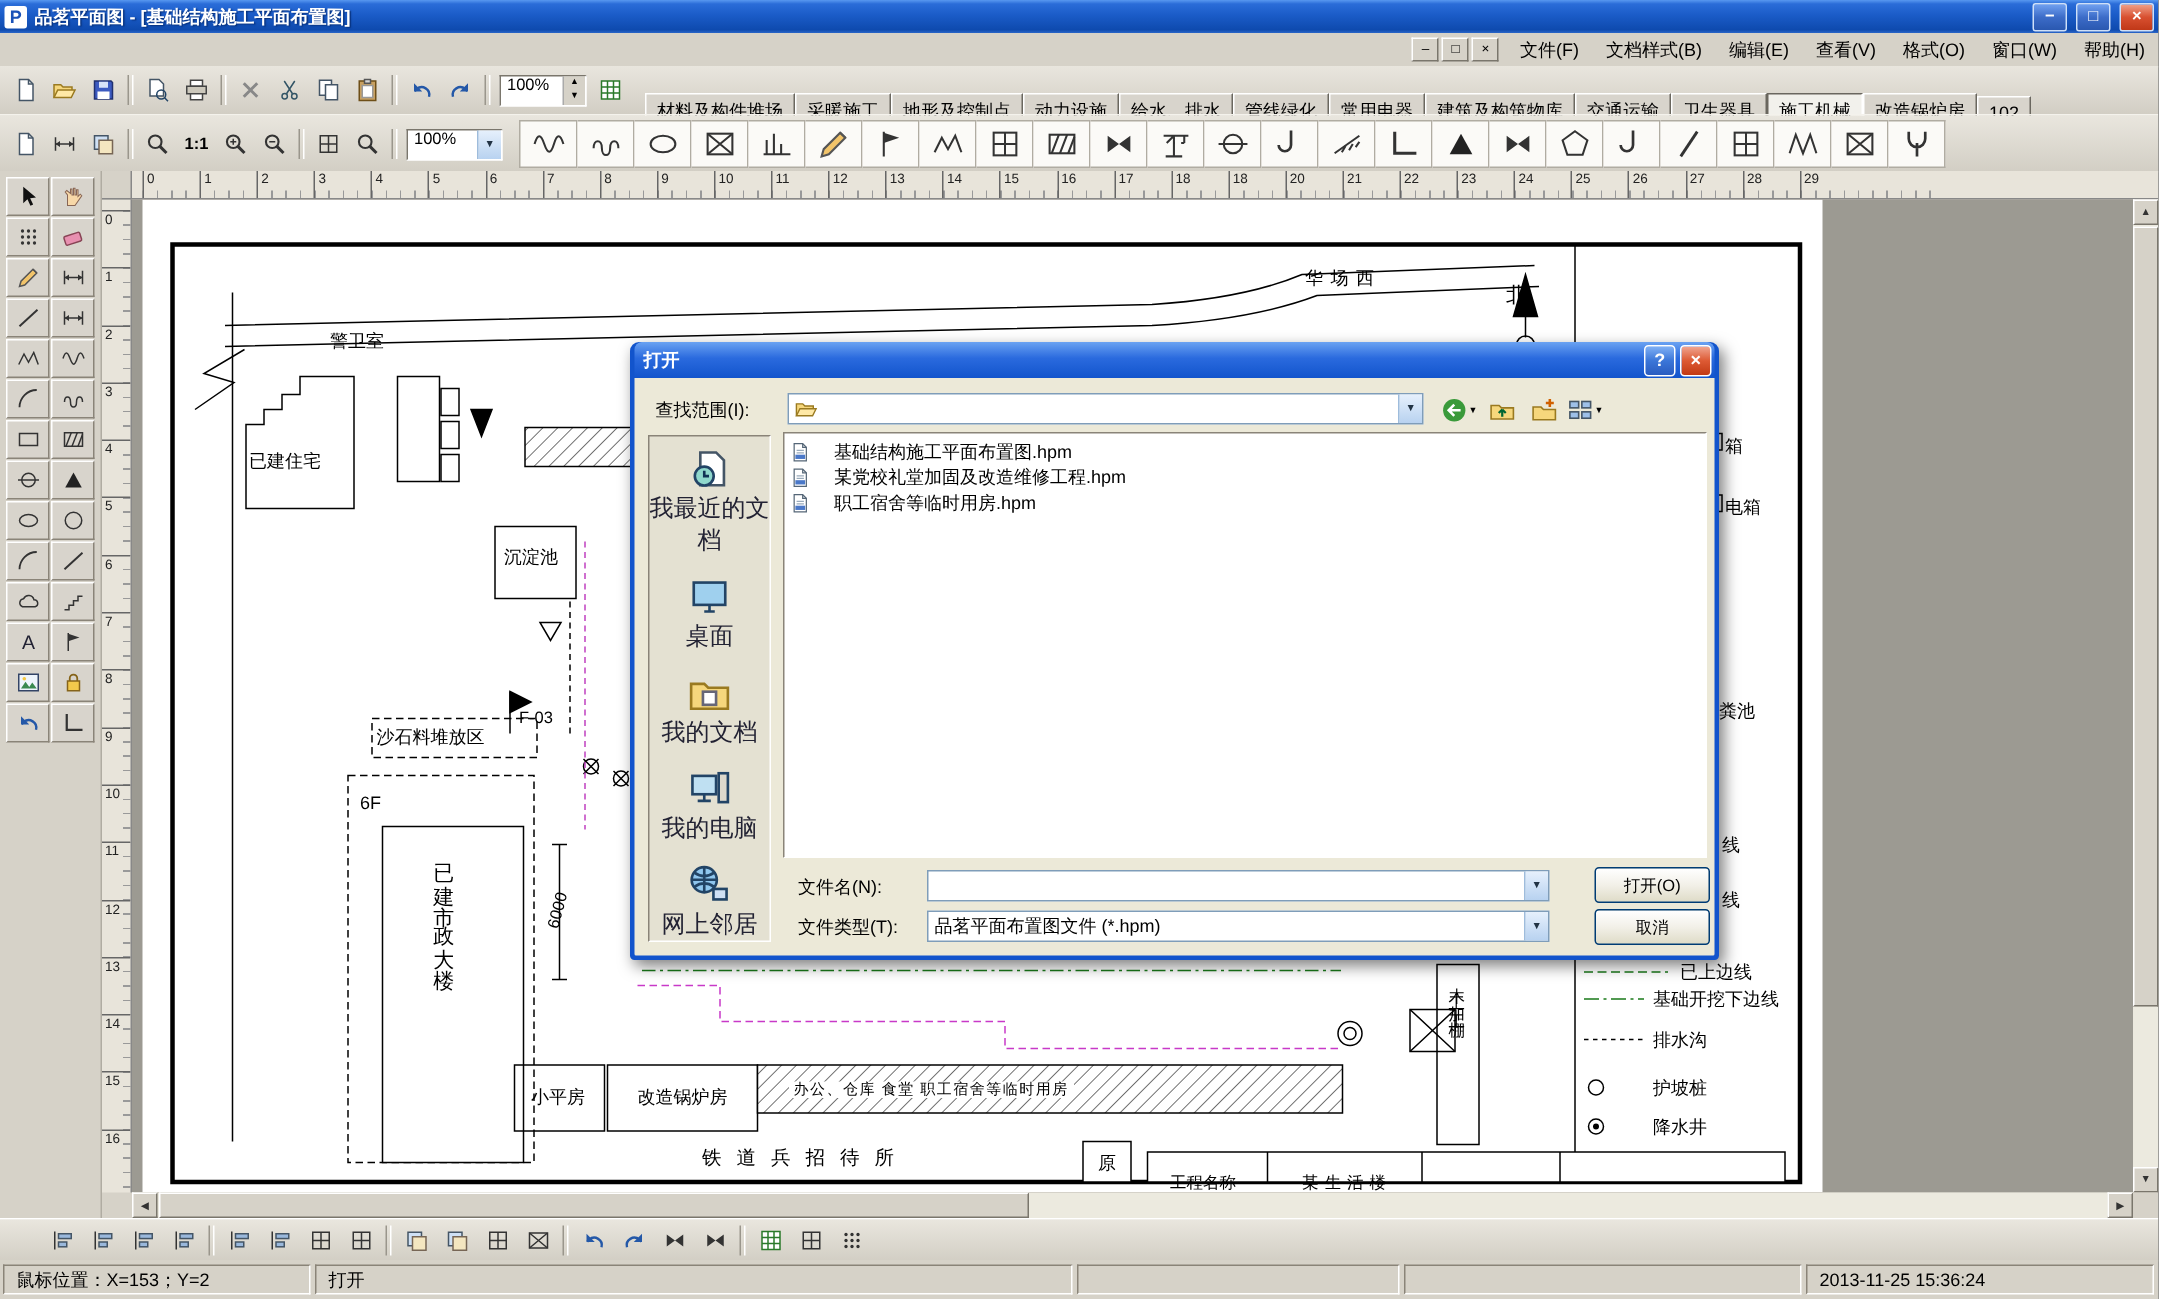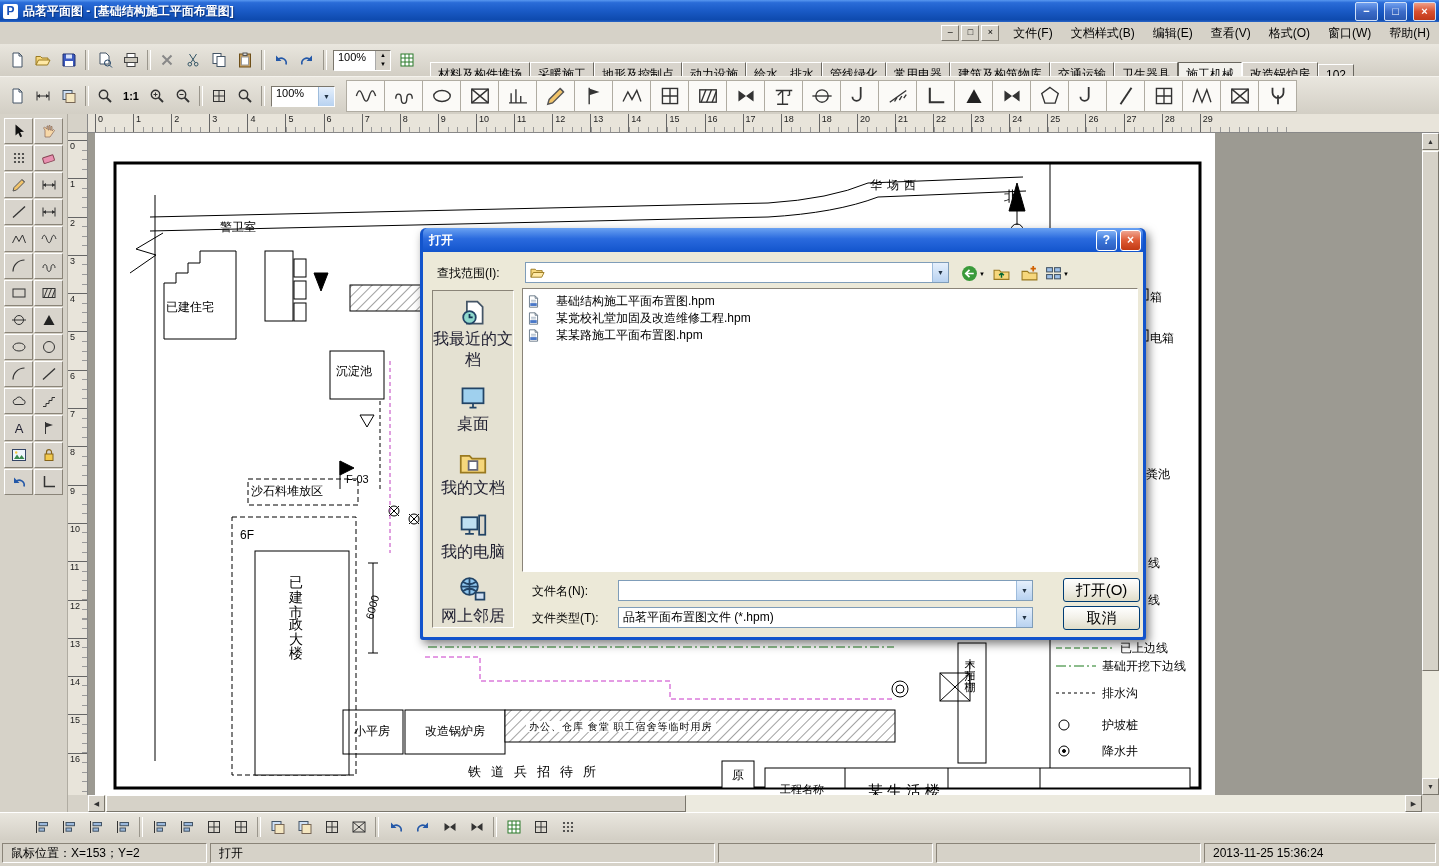--- a/index.html
+++ b/index.html
@@ -107,21 +107,21 @@
   .navbtn svg{width:17px;height:17px;}
   .navbtn .mini-drop{font-size:6px;margin-left:1px;}
   .places{position:absolute;left:9px;top:38px;width:82px;height:338px;background:#e4e1d2;border:1px solid;
     border-color:#8a8478 #fff #fff #8a8478;box-sizing:border-box;padding-top:8px;}
   .place{width:100%;text-align:center;margin-bottom:13px;font-size:16px;color:#223;}
   .place svg{width:28px;height:28px;display:block;margin:0 auto 2px;}
   .filelist{position:absolute;left:99px;top:36px;width:616px;height:284px;background:#fff;border:1px solid;
     border-color:#8a8478 #fff #fff #8a8478;box-sizing:border-box;padding:4px 2px;overflow:hidden;}
   .file-item{display:flex;align-items:center;gap:16px;height:17px;font-size:12px;padding-left:2px;}
   .file-item svg{width:13px;height:15px;flex:0 0 auto;}
-  .dlg-btn{position:absolute;width:75px;height:22px;border:1px solid #003c74;border-radius:3px;font-size:15px;
+  .dlg-btn{position:absolute;width:75px;height:22px;border:1px solid #003c74;border-radius:3px;font-size:11px;
     font-family:inherit;background:linear-gradient(180deg,#fff,#f2f0e8 50%,#dfdcc8);display:flex;align-items:center;justify-content:center;}
 </style>
 </head>
 <body>
 
 <svg width="0" height="0" style="position:absolute" aria-hidden="true">
 <defs>
 <symbol id="s-page" viewBox="0 0 16 16">
         <path d="M4 1h6l3 3v11H4z" fill="#fff" stroke="#456"></path>
         <path d="M10 1v3h3" fill="none" stroke="#456"></path>
@@ -971,21 +971,21 @@
       <span class="cl" style="left:152px;top:396px">6F</span>
       <span class="cl vtext" style="left:200px;top:432px;height:210px;letter-spacing:14px;font-size:14px">已建市政大楼</span>
       <span class="cl" style="left:258px;top:340px;font-size:11px">F-03</span>
       <span class="cl" style="left:272px;top:468px;transform:rotate(-75deg);font-size:11px">6000</span>
       <span class="cl" style="left:266px;top:592px">小平房</span>
       <span class="cl" style="left:337px;top:592px">改造锅炉房</span>
       <span class="cl" style="left:438px;top:588px;font-size:10px;background:#fff;padding:0 3px;letter-spacing:1px">办公、仓库 食堂 职工宿舍等临时用房</span>
       <span class="cl" style="left:380px;top:632px;letter-spacing:10px;font-size:13px">铁道兵招待所</span>
       <span class="cl" style="left:644px;top:636px">原</span>
       <span class="cl" style="left:692px;top:650px;font-size:11px">工程名称</span>
-      <span class="cl" style="left:780px;top:650px;font-size:15px;letter-spacing:4px">某生活楼</span>
+      <span class="cl" style="left:780px;top:650px;font-size:11px;letter-spacing:4px">某生活楼</span>
       <span class="cl" style="left:916px;top:56px;font-size:14px">北</span>
       <span class="cl" style="left:782px;top:46px;letter-spacing:5px">华场西</span>
       <span class="cl" style="left:1062px;top:158px">箱</span>
       <span class="cl" style="left:1062px;top:199px">电箱</span>
       <span class="cl" style="left:1058px;top:335px">粪池</span>
       <span class="cl" style="left:1060px;top:424px">线</span>
       <span class="cl" style="left:1060px;top:461px">线</span>
       <span class="cl" style="left:1032px;top:509px">已上边线</span>
       <span class="cl" style="left:1014px;top:527px">基础开挖下边线</span>
       <span class="cl" style="left:1014px;top:554px">排水沟</span>
@@ -1186,21 +1186,21 @@
             <svg>
               <use href="#s-doc-hpm"></use>
             </svg>
             <span>某党校礼堂加固及改造维修工程.hpm</span>
           </div>
 
           <div class="file-item">
             <svg>
               <use href="#s-doc-hpm"></use>
             </svg>
-            <span>某某路施工平面布置图.hpm</span>
+            <span>职工宿舍等临时用房.hpm</span>
           </div>
         </div>
       <span class="dlg-label" style="left:109px;top:331px">文件名(N):</span>
       <div class="combo" style="left:195px;top:328px;width:415px">
         <input value="" style="">
         <span class="drop17" style="height:19px">▼</span>
       </div>
       <span class="dlg-label" style="left:109px;top:358px">文件类型(T):</span>
       <div class="combo" style="left:195px;top:355px;width:415px">
         <span class="val">品茗平面布置图文件 (*.hpm)</span>

